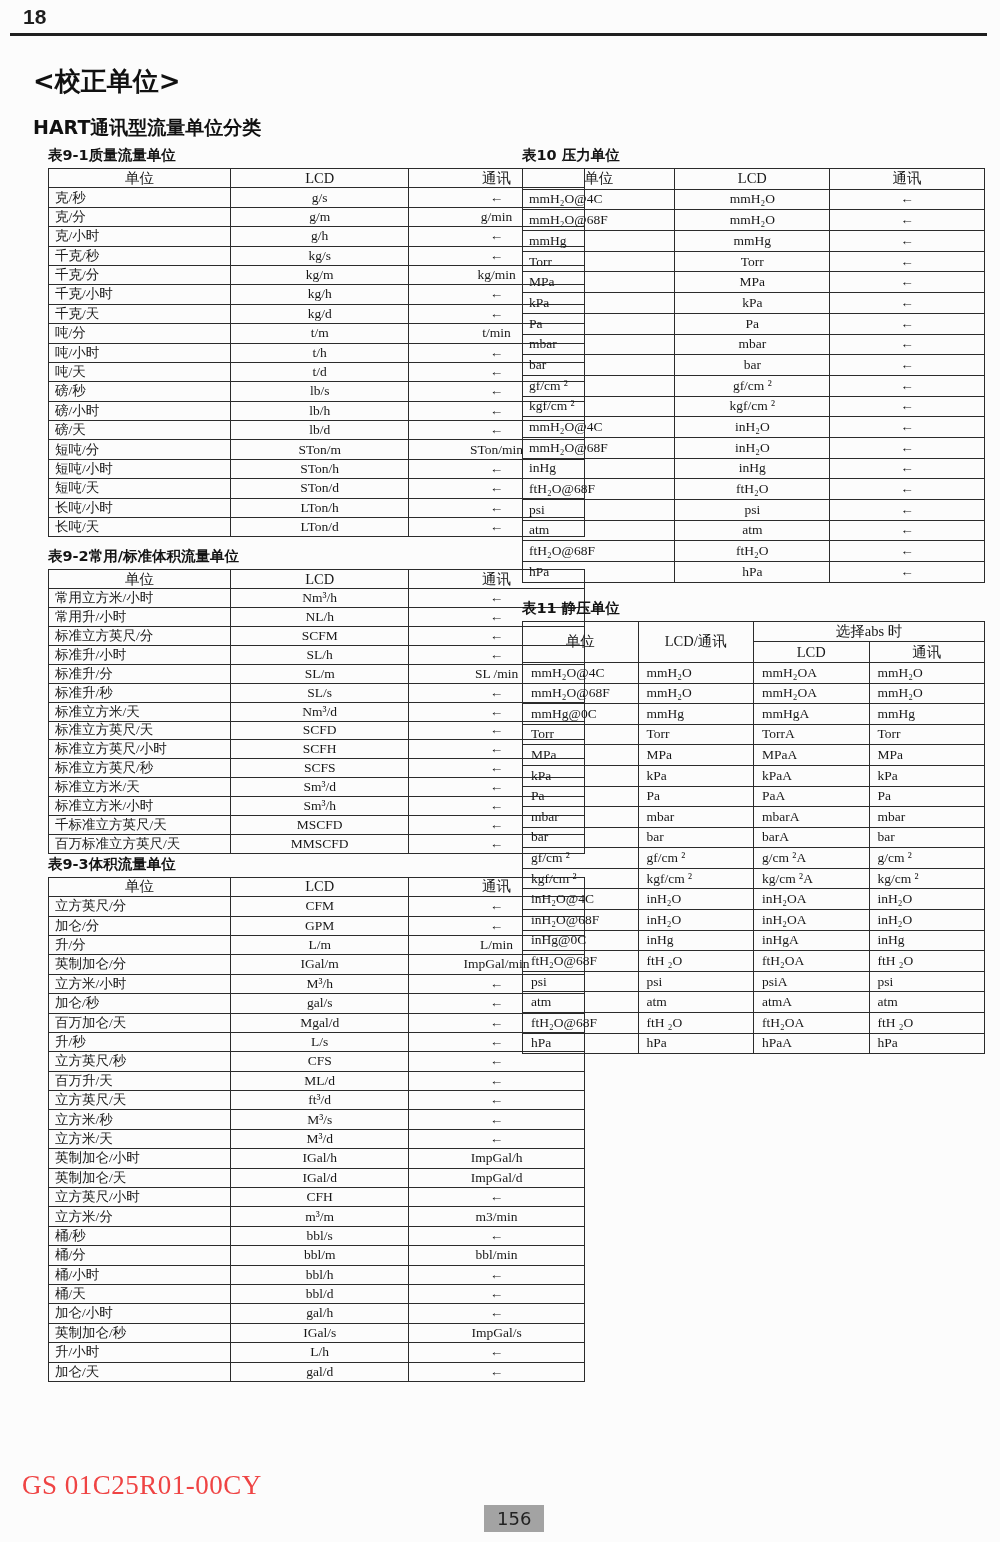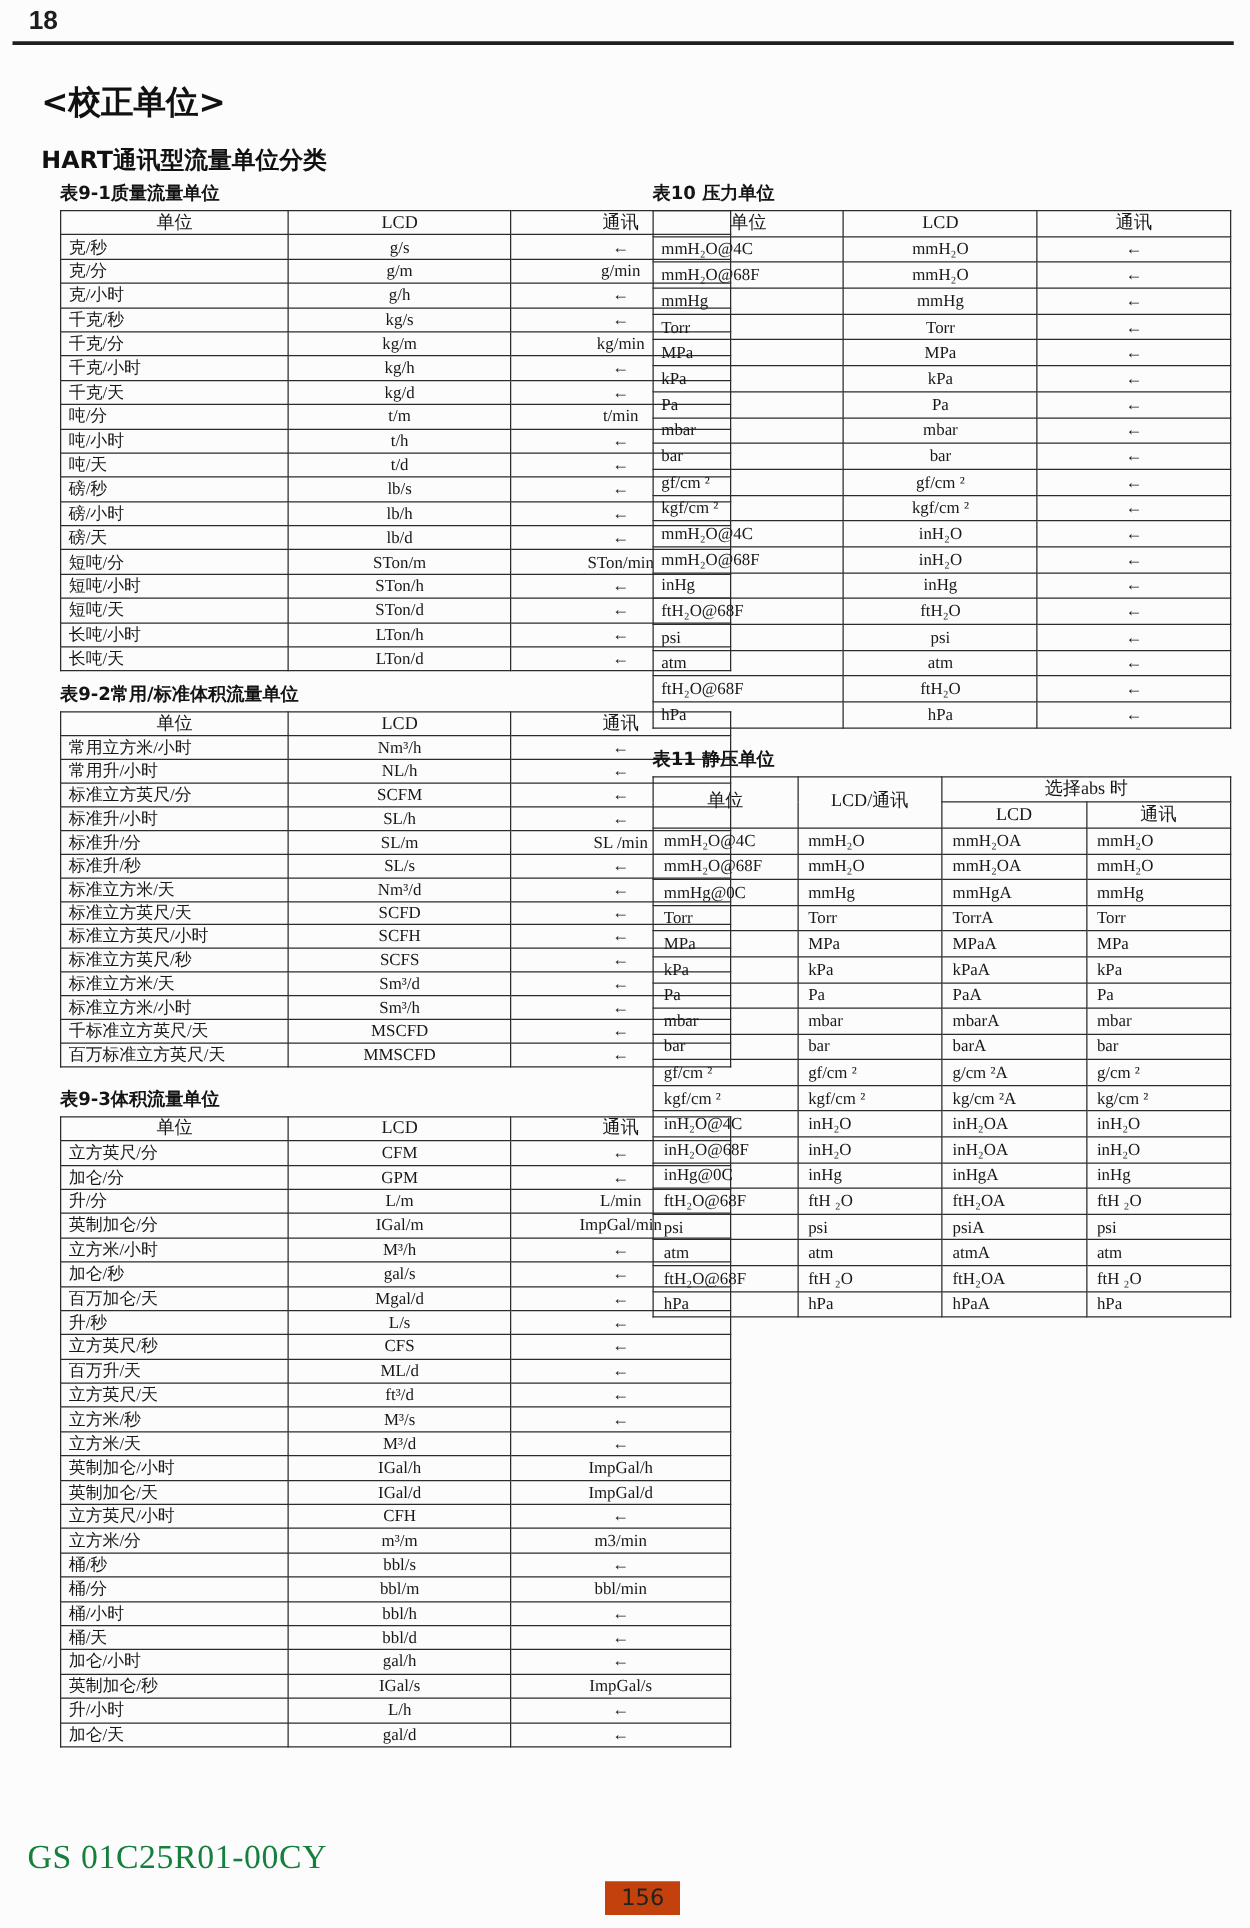--- a/index.html
+++ b/index.html
@@ -17,21 +17,21 @@
   #main-title{left:33px;top:64px;font-family:"DejaVu Sans","Liberation Sans",sans-serif;font-size:26px;font-weight:bold;color:#111;}
   #section-title{left:33px;top:115px;font-family:"DejaVu Sans","Liberation Sans",sans-serif;font-size:19px;font-weight:bold;color:#111;}
   #col-left{left:48px;top:146px;width:537px;}
   #col-right{left:522px;top:146px;width:463px;}
   .tbl-title{
     font-family:"DejaVu Sans","Liberation Sans",sans-serif;
     font-size:14.5px;font-weight:bold;color:#141414;
     height:19px;line-height:19px;margin-bottom:3px;
   }
   .mt1{margin-top:10px;}
-  .mt2{margin-top:17px;}
+  .mt2{margin-top:1px;}
   .mt3{margin-top:16px;}
   table{
     border-collapse:collapse;width:100%;table-layout:fixed;
     font-family:"Liberation Serif","DejaVu Serif",serif;
   }
   th,td{
     border:1.6px solid #2b2b2b;
     padding:0 4px;
     overflow:hidden;white-space:nowrap;
     line-height:1.05;vertical-align:middle;
@@ -39,24 +39,24 @@
   th{font-weight:normal;font-size:14.5px;text-align:center;color:#181818;}
   td{font-size:13.5px;color:#181818;}
   td:first-child{text-align:left;padding-left:6px;}
   td:not(:first-child){text-align:center;}
   .tbl-91 th,.tbl-91 td{height:18.4px;}
   .tbl-92 th,.tbl-92 td{height:17.9px;}
   .tbl-93 th,.tbl-93 td{height:18.4px;}
   .tbl-10 th,.tbl-10 td{height:19.7px;}
   .tbl-11 th,.tbl-11 td{height:19.6px;}
   .tbl-11 td{text-align:left !important;padding-left:8px;}
-  #footer-code{left:22px;top:1470px;font-family:"Liberation Serif","DejaVu Serif",serif;font-size:27px;color:#15803d;letter-spacing:0.5px;}
+  #footer-code{left:22px;top:1470px;font-family:"Liberation Serif","DejaVu Serif",serif;font-size:27px;color:#ef4444;letter-spacing:0.5px;}
   #pn-bottom{
     left:484px;top:1505px;
-    background:#c2410c;
+    background:#a3a3a3;
     padding:3px 13px;
     font-family:"DejaVu Sans","Liberation Sans",sans-serif;
     font-size:18px;color:#222;
   }
 </style>
 </head>
 <body>
 
 <div class="abs" id="pn-top">18</div>
 <div class="abs" id="top-rule"></div>

